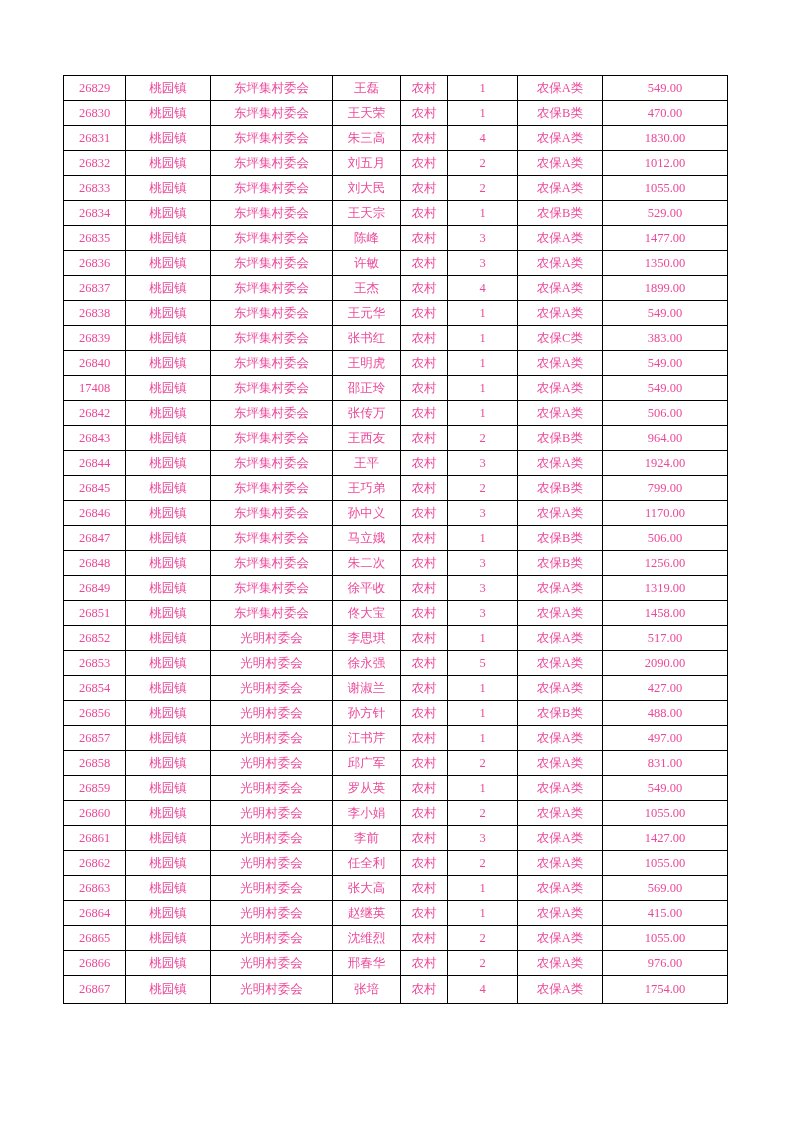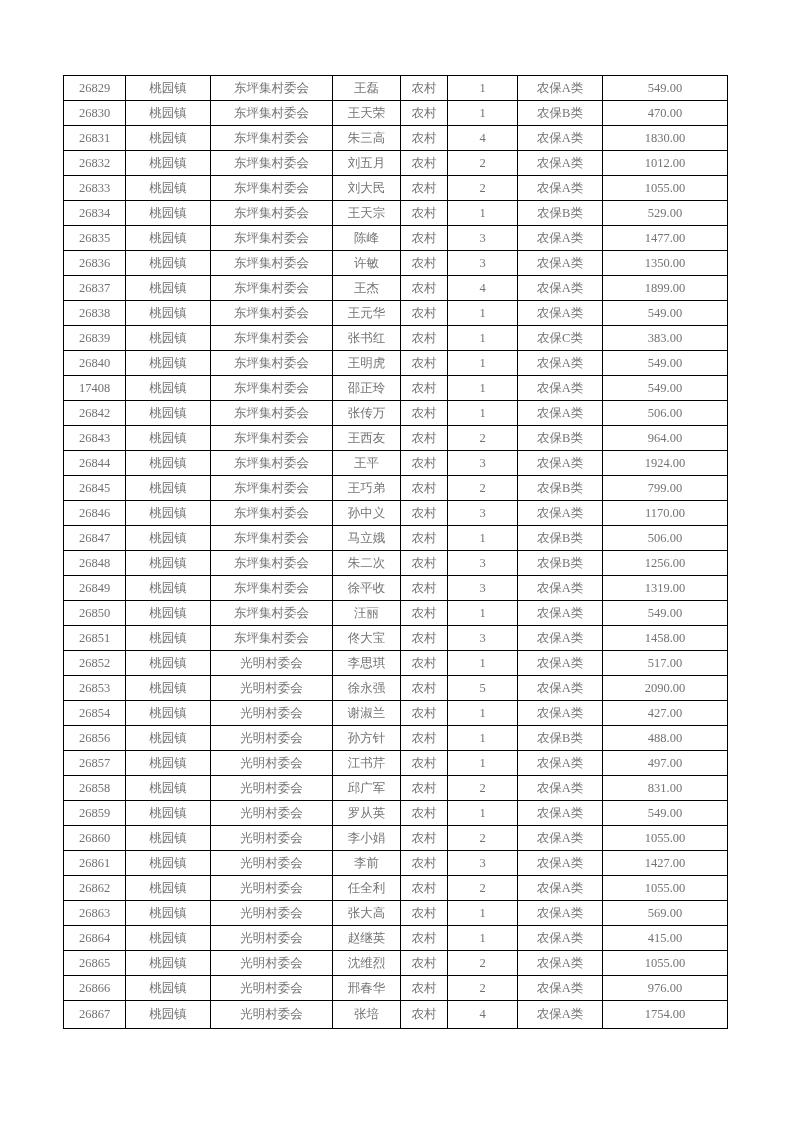--- a/index.html
+++ b/index.html
@@ -16,21 +16,21 @@
     overflow: hidden;
   }
   table.data-table {
     position: absolute;
     left: 63px;
     top: 75px;
     border-collapse: collapse;
     table-layout: fixed;
     width: 652px;
     font-size: 12.5px;
-    color: #737373;
+    color: #ec4899;
   }
   table.data-table td {
     border: 1px solid #000000;
     height: 25px;
     text-align: center;
     vertical-align: middle;
     overflow: hidden;
     white-space: nowrap;
     padding: 0 2px;
   }
@@ -258,30 +258,20 @@
           <td class="col-id">26849</td>
           <td class="col-town">桃园镇</td>
           <td class="col-committee">东坪集村委会</td>
           <td class="col-name">徐平收</td>
           <td class="col-residence">农村</td>
           <td class="col-household_count">3</td>
           <td class="col-insurance_category">农保A类</td>
           <td class="col-amount">1319.00</td>
         </tr>
         <tr>
-          <td class="col-id">26850</td>
-          <td class="col-town">桃园镇</td>
-          <td class="col-committee">东坪集村委会</td>
-          <td class="col-name">汪丽</td>
-          <td class="col-residence">农村</td>
-          <td class="col-household_count">1</td>
-          <td class="col-insurance_category">农保A类</td>
-          <td class="col-amount">549.00</td>
-        </tr>
-        <tr>
           <td class="col-id">26851</td>
           <td class="col-town">桃园镇</td>
           <td class="col-committee">东坪集村委会</td>
           <td class="col-name">佟大宝</td>
           <td class="col-residence">农村</td>
           <td class="col-household_count">3</td>
           <td class="col-insurance_category">农保A类</td>
           <td class="col-amount">1458.00</td>
         </tr>
         <tr>

